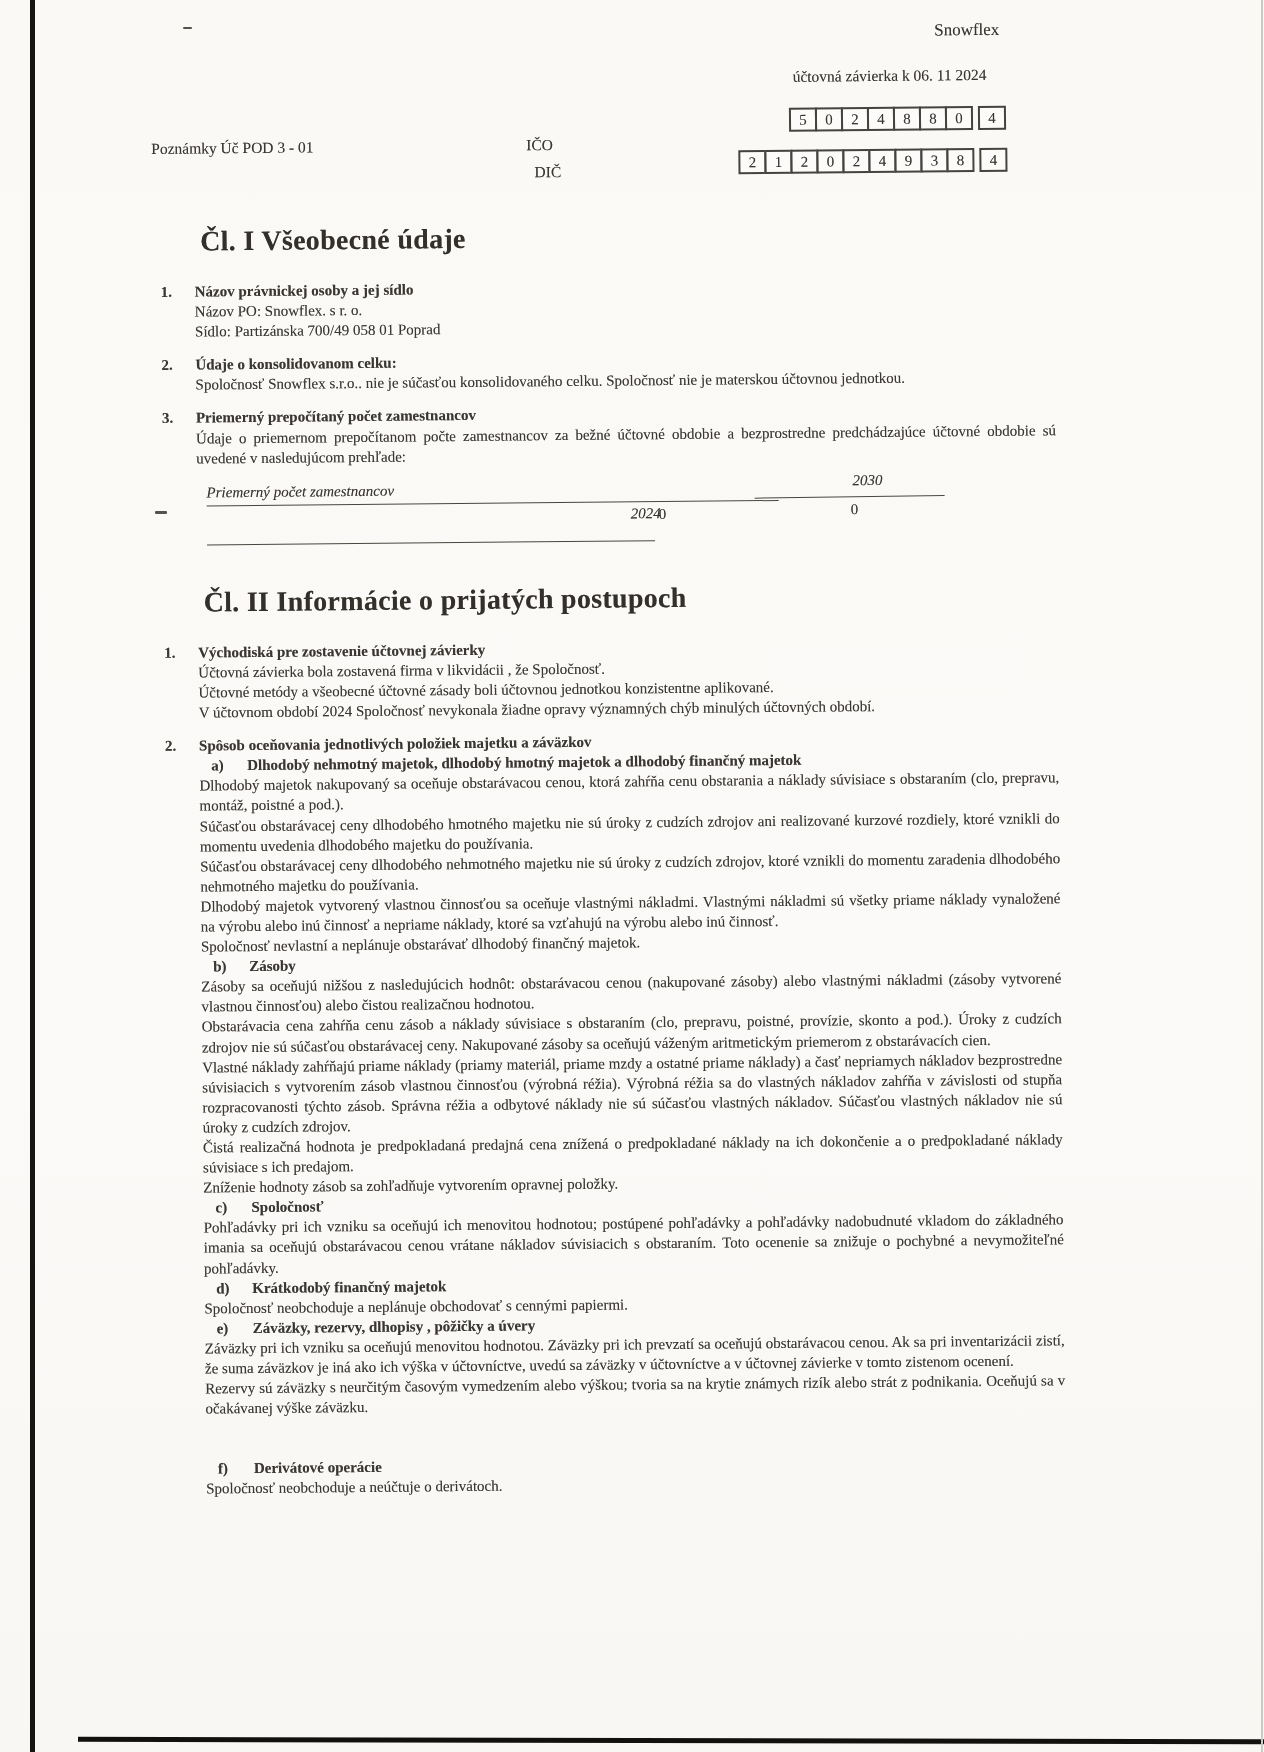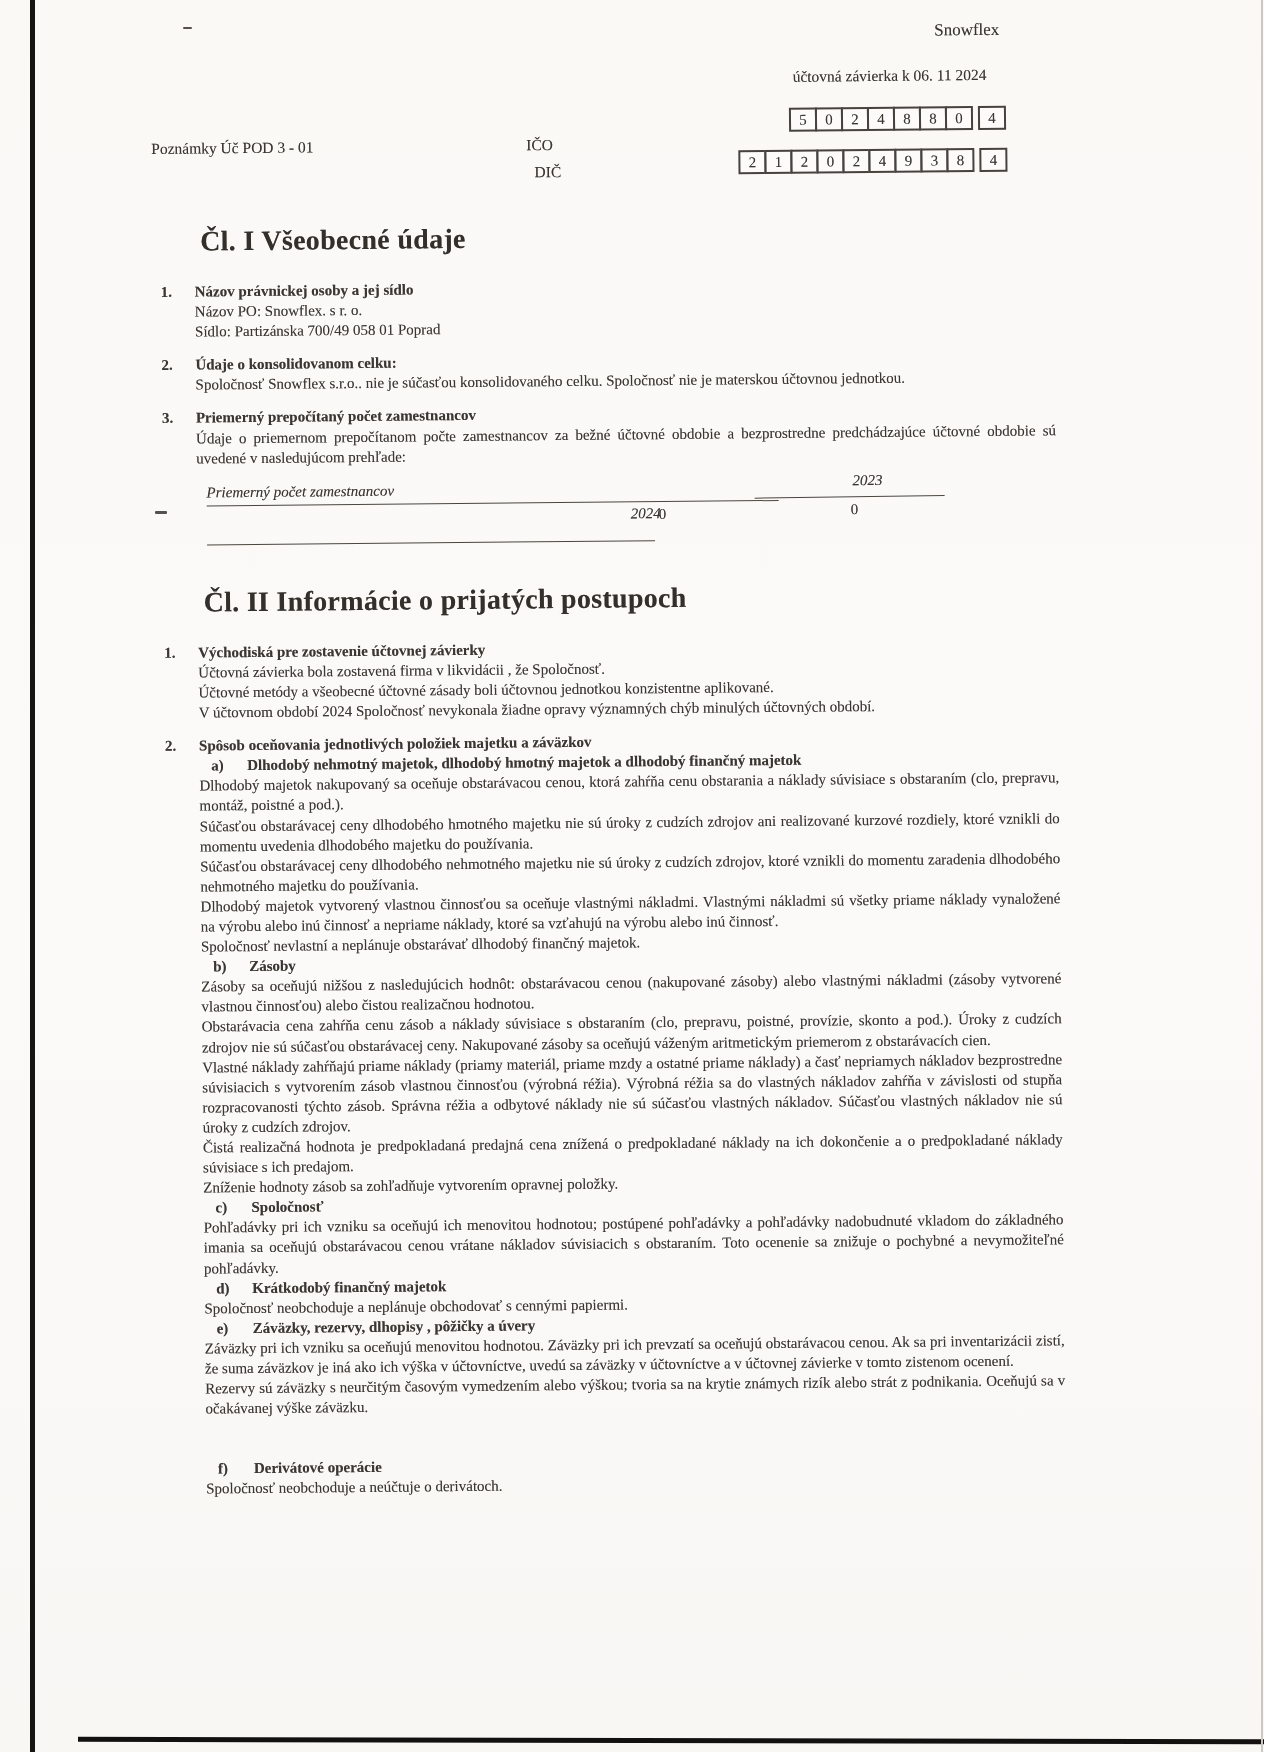--- a/index.html
+++ b/index.html
@@ -142,21 +142,21 @@
       <span class="inum">3.</span>
       <div class="ibody">
         <p class="ihead">Priemerný prepočítaný počet zamestnancov</p>
         <p class="iline">Údaje  o priemernom  prepočítanom  počte  zamestnancov  za  bežné  účtovné  obdobie  a bezprostredne  predchádzajúce účtovné obdobie sú uvedené v nasledujúcom prehľade:</p>
       </div>
     </div>
 
     <div class="emp-table">
       <span class="emp-label">Priemerný počet zamestnancov</span>
       <span class="emp-h emp-h1">2024</span>
-      <span class="emp-h emp-h2">2023</span>
+      <span class="emp-h emp-h2">2030</span>
       <div class="emp-line l1"></div>
       <div class="emp-line l2"></div>
       <span class="emp-v emp-v1">0</span>
       <span class="emp-v emp-v2">0</span>
       <div class="emp-line l3"></div>
     </div>
 
     <h1 class="art-title t2">Čl. II Informácie o prijatých postupoch</h1>
 
     <div class="item">

